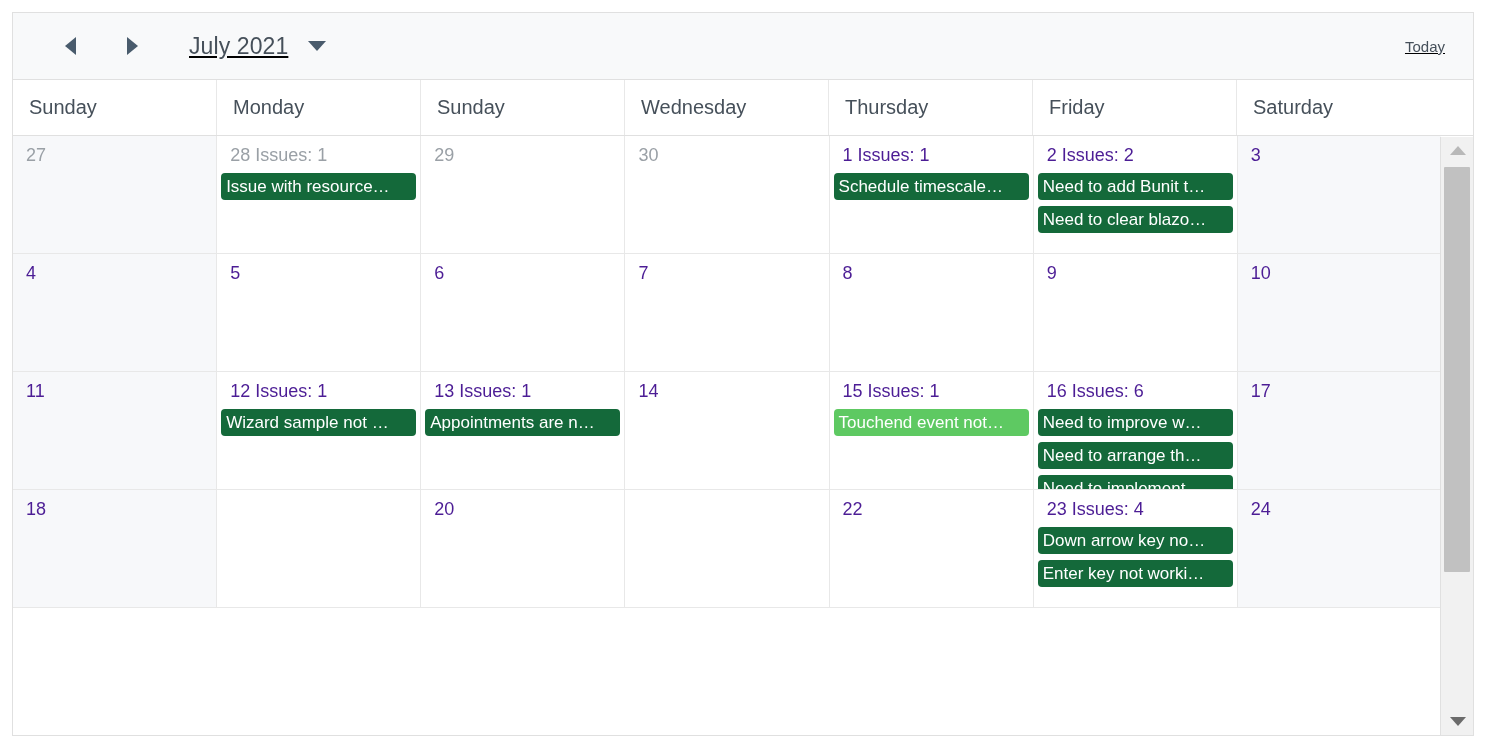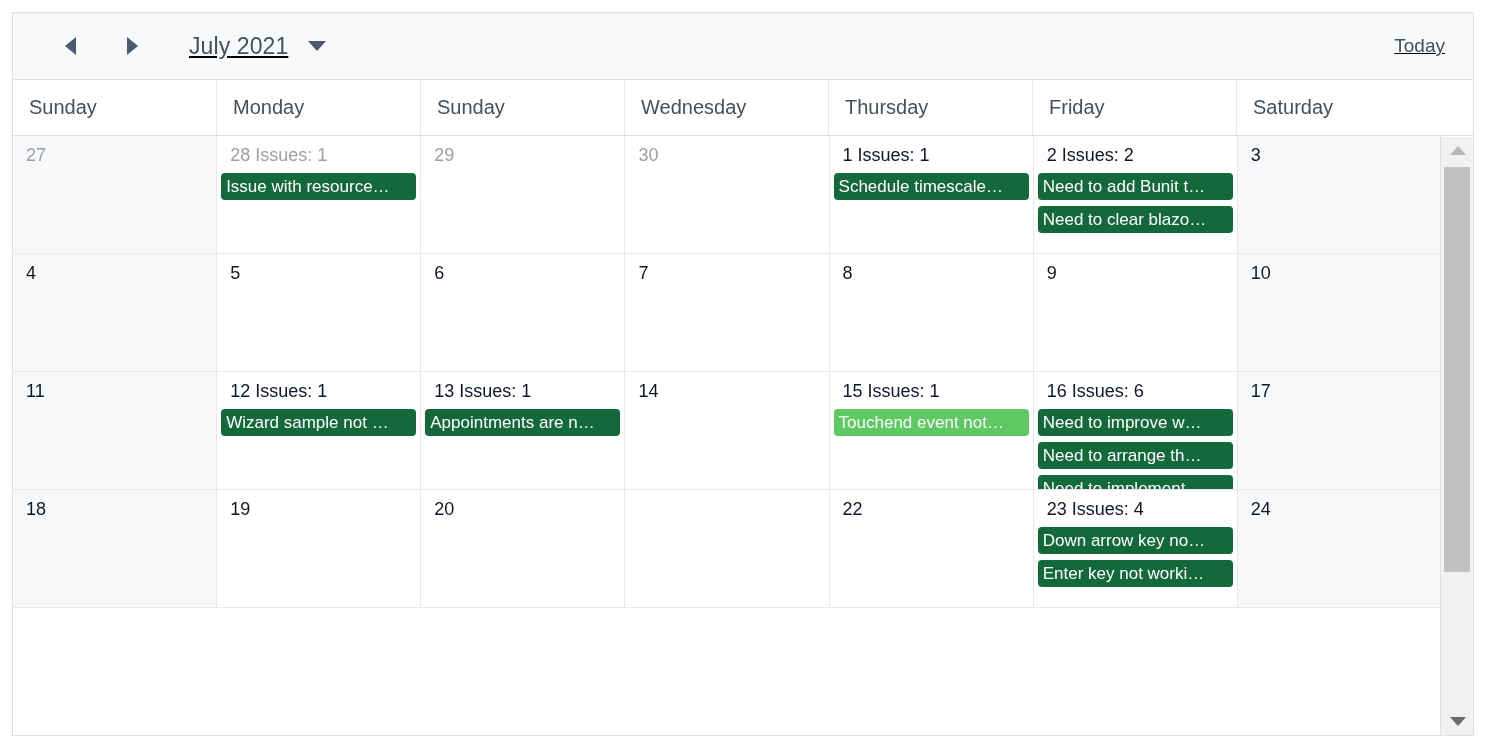--- a/index.html
+++ b/index.html
@@ -69,21 +69,21 @@
   }
   .cal-title {
     font-size: 23px;
     color: #46505a;
     letter-spacing: .1px;
     white-space: nowrap;
   }
 
   .today-btn {
     margin-left: auto;
-    font-size: 19px;
+    font-size: 15px;
     color: #46505a;
     cursor: pointer;
     padding: 4px 6px;
     background: none; border: none;
     font-family: "Liberation Sans", sans-serif;
   }
 
   
   .day-header {
     display: flex;
@@ -128,21 +128,21 @@
     padding: 0;
     position: relative;
     cursor: pointer;
     overflow: hidden;
   }
   .day-cell:last-child { border-right: none; }
   .day-cell.weekend { background: #f7f8fa; }
 
   .date-line {
     font-size: 18px;
-    color: #0f172a;
+    color: #4c1d95;
     padding: 10px 0 0 13px;
     white-space: nowrap;
     line-height: 1;
   }
   .day-cell.other-month .date-line { color: #9aa0a6; }
 
   .events { padding: 9px 4px 0 4px; }
 
   .event-chip {
     height: 27px;
@@ -341,21 +341,20 @@
             <div class="date-line">17</div>
             <div class="events"></div>
           </div>
         </div>
         <div class="week-row">
           <div class="day-cell weekend">
             <div class="date-line">18</div>
             <div class="events"></div>
           </div>
           <div class="day-cell">
-            <div class="date-line">19</div>
             <div class="events"></div>
           </div>
           <div class="day-cell">
             <div class="date-line">20</div>
             <div class="events"></div>
           </div>
           <div class="day-cell">
             <div class="events"></div>
           </div>
           <div class="day-cell">

